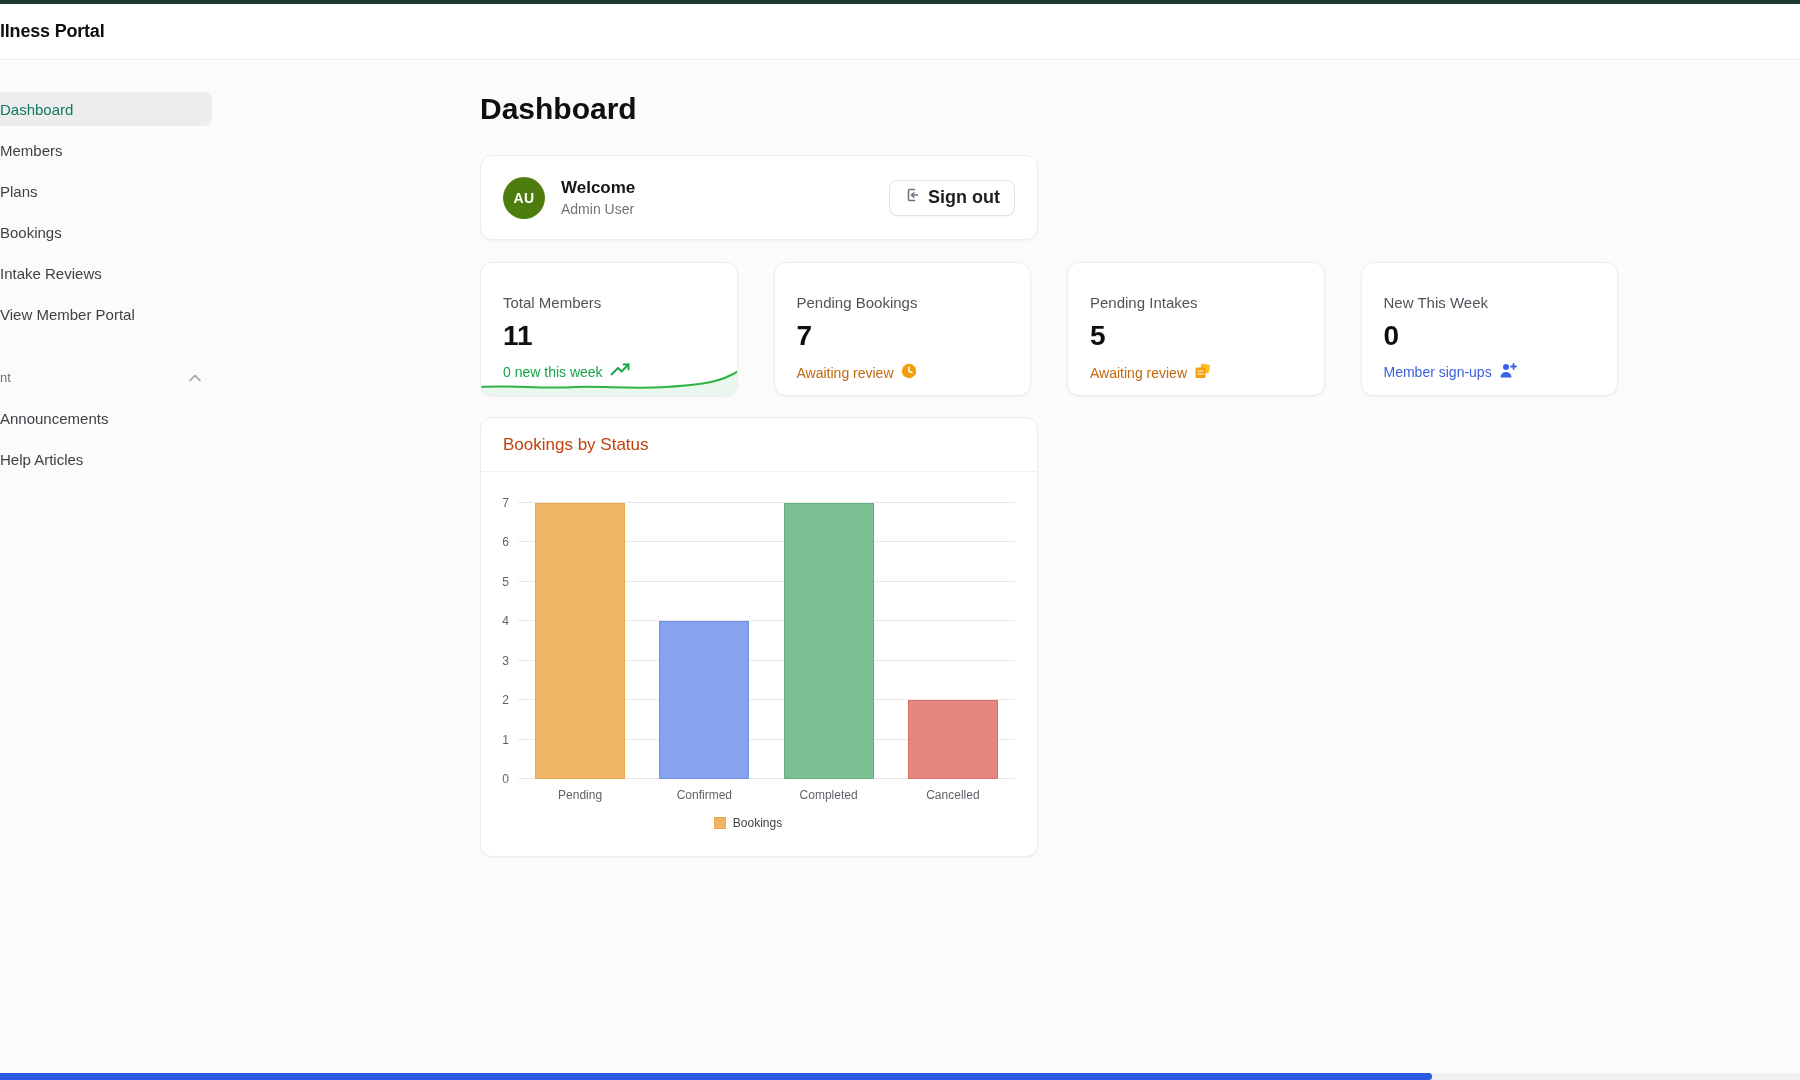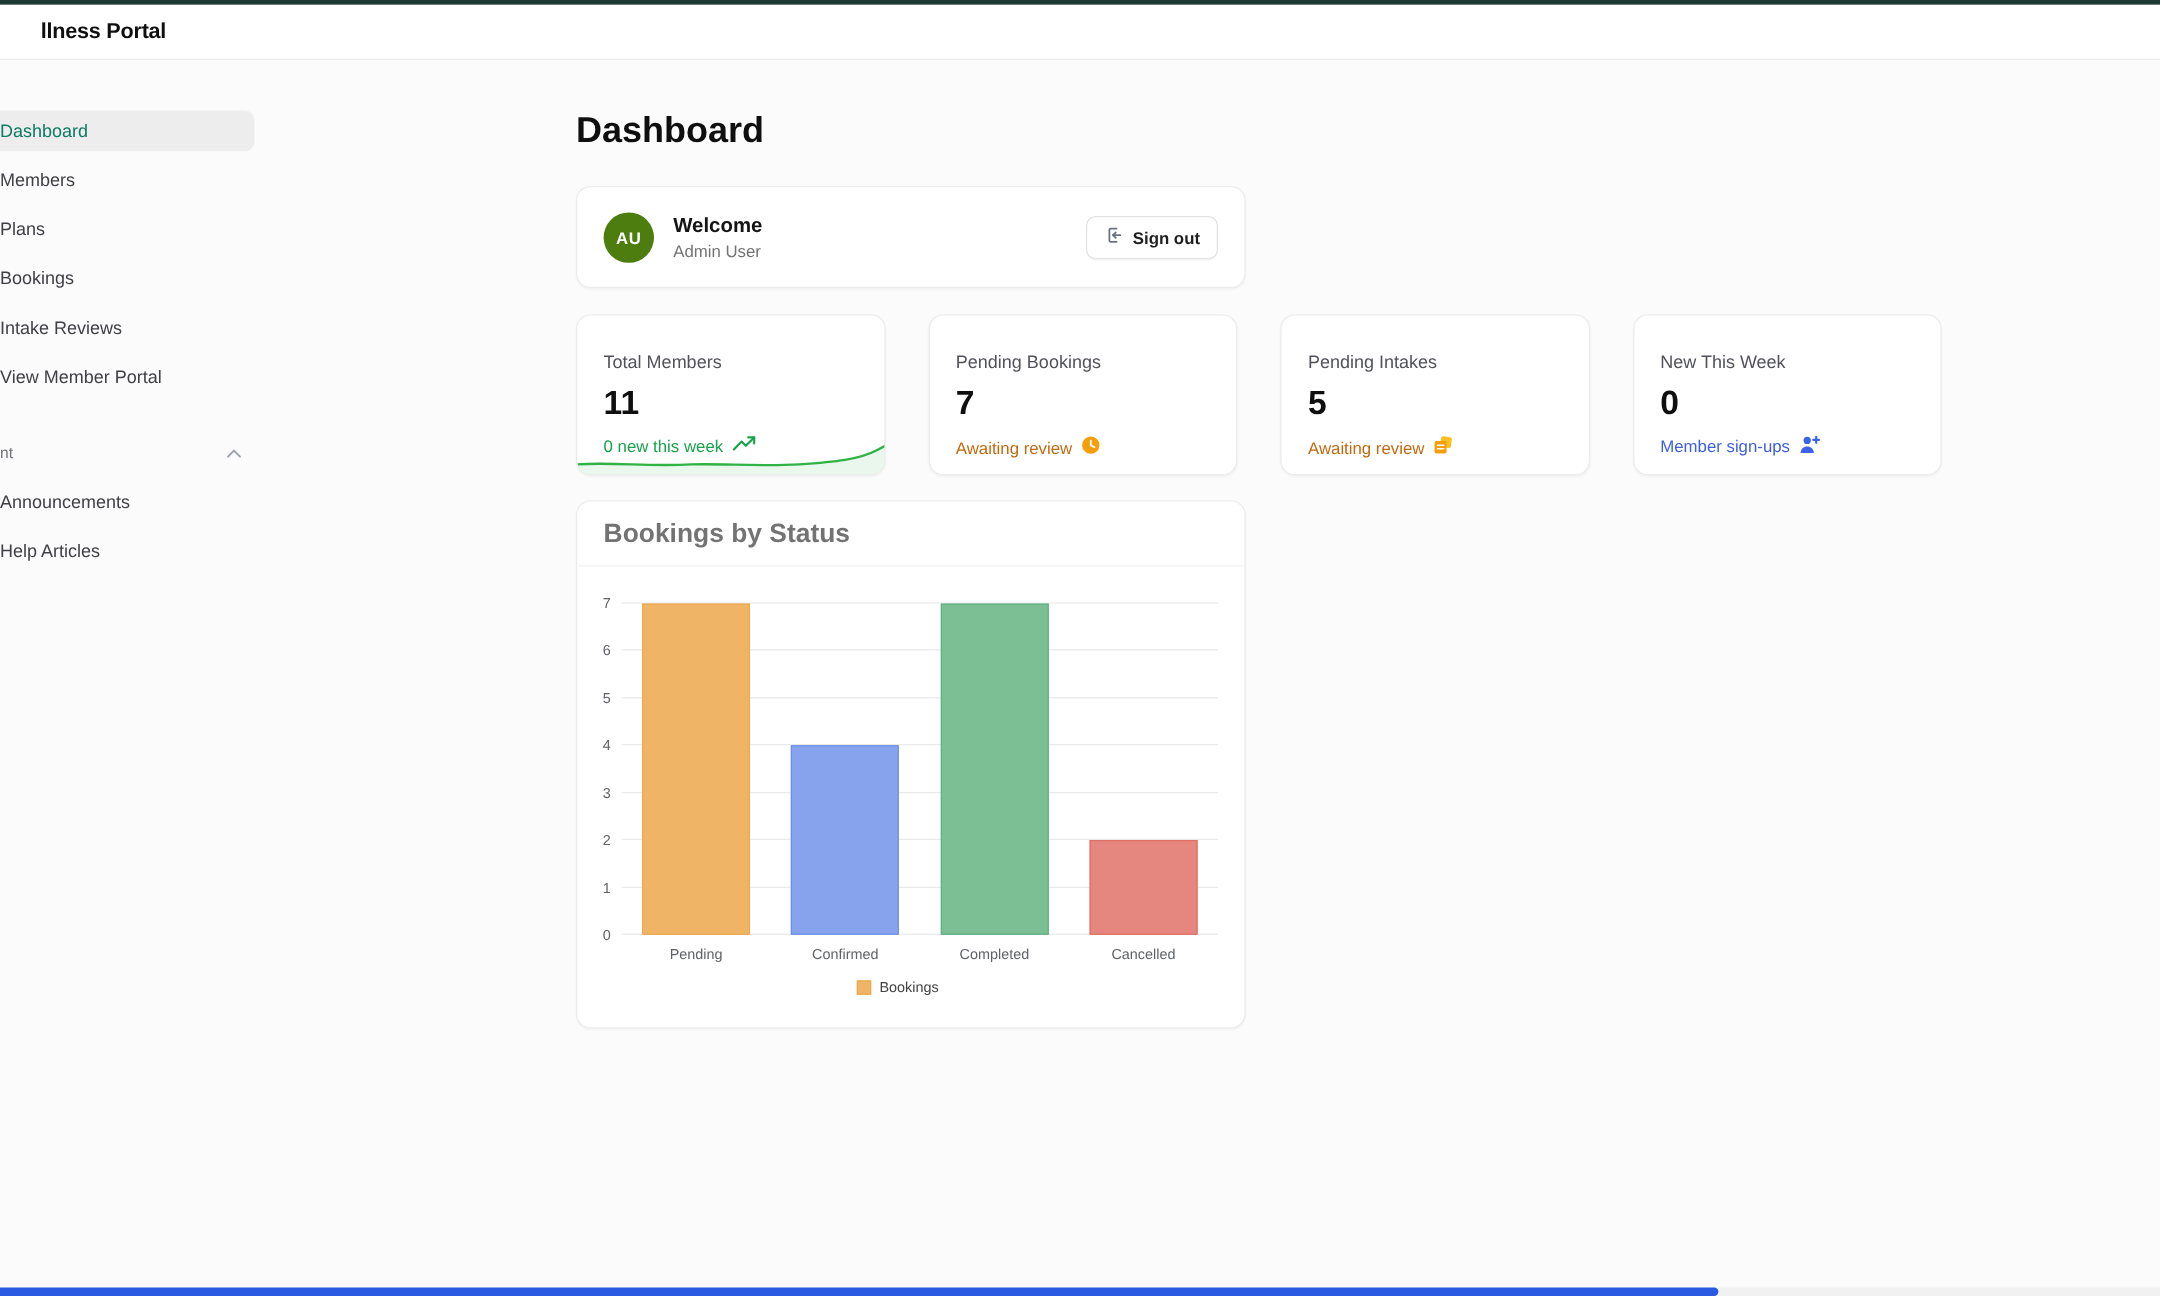--- a/index.html
+++ b/index.html
@@ -1,55 +1,55 @@
 <!DOCTYPE html>
 <html><head>
 <meta charset="utf-8">
 <style>
   * { box-sizing: border-box; margin: 0; padding: 0; }
   html,body { width:1800px; height:1080px; overflow:hidden; }
   body { font-family:"Liberation Sans", sans-serif; background:#fbfbfb; position:relative; color:#111; }
 
   .topstrip { height:4px; background:#1c3a31; width:100%; }
-  .header { height:46px; background:#fff; border-bottom:1px solid #ececec; display:flex; align-items:center;padding-left:34px; }
+  .header { height:56px; background:#fff; border-bottom:1px solid #ececec; display:flex; align-items:center; }
   .brand { font-size:18px; font-weight:700; color:#0f0f0f; letter-spacing:-0.2px; }
 
   
   .sidebar { position:absolute; left:0; top:62px; width:212px; padding-top:27px; }
   .nav-item { height:41px; display:flex; align-items:center; font-size:15px; color:#3f3f46; cursor:pointer; }
   .nav-item.pill { height:34px; margin:3px 0 4px 0; background:#ededed; border-radius:0 8px 8px 0; color:#0e7a63; font-weight:500; }
   .section-head { margin-top:22px; height:41px; display:flex; align-items:center; justify-content:space-between; padding-right:10px; font-size:13px; color:#71717a; }
   .section-head svg { display:block; }
 
   
   .main { position:absolute; left:480px; top:62px; width:1138px; padding-top:31px; }
   .page-title { font-size:30px; line-height:32px; font-weight:700; margin-bottom:30px; color:#0f0f0f; }
 
   .card { background:#fff; border:1px solid #ececec; border-radius:12px; box-shadow:0 1px 2px rgba(0,0,0,0.04); }
 
   .welcome-card { width:558px; height:85px; display:flex; align-items:center; padding:0 22px; }
   .avatar { width:42px; height:42px; border-radius:50%; background:#4d7c0f; color:#fff; font-size:14px; font-weight:600; display:flex; align-items:center; justify-content:center; letter-spacing:0.5px; flex:0 0 auto; }
   .welcome-text { margin-left:16px; flex:1; }
   .welcome-greeting { font-size:17px; font-weight:700; color:#141414; }
   .welcome-user { font-size:14px; color:#737373; margin-top:3px; }
-  .signout-btn { display:flex; align-items:center; gap:8px; background:#fff; border:1px solid #e3e3e3; border-radius:8px; height:36px; padding:0 14px; font-size:14px; font-weight:600; color:#1f1f1f; cursor:pointer; box-shadow:0 1px 1px rgba(0,0,0,0.03); font-family:inherit; }
+  .signout-btn { display:flex; align-items:center; gap:8px; background:#fff; border:1px solid #e3e3e3; border-radius:8px; height:36px; padding:0 14px; font-size:18px; font-weight:600; color:#1f1f1f; cursor:pointer; box-shadow:0 1px 1px rgba(0,0,0,0.03); font-family:inherit; }
 
   .stats-row { display:flex; gap:36px; margin-top:22px; }
   .stat-card { width:268px; height:134px; padding:31px 22px 0 22px; position:relative; overflow:hidden; }
   .stat-label { font-size:15px; color:#52525b; }
   .stat-value { font-size:28px; font-weight:700; margin-top:9px; color:#0f0f0f; }
   .stat-sub { font-size:14px; margin-top:11px; display:flex; align-items:center; gap:7px; font-weight:500; }
   .sub-green { color:#16a34a; }
   .sub-orange { color:#c2690f; }
   .sub-blue { color:#3d5fdc; }
   .sparkline { position:absolute; left:0; right:0; bottom:0; height:34px; }
 
   .chart-card { width:558px; height:440px; margin-top:21px; }
   .chart-head { height:54px; display:flex; align-items:center; padding:0 22px; border-bottom:1px solid #f0f0f0; }
-  .chart-title { font-size:22px; font-weight:700; color:#737373; }
+  .chart-title { font-size:17px; font-weight:400; color:#c2410c; }
   .chart-body { padding:31px 22px 0 0; }
   .chart-area { display:flex; }
   .y-axis { width:37px; position:relative; height:276px; flex:0 0 auto; }
   .ytick { position:absolute; right:9px; transform:translateY(50%); font-size:12px; color:#5f6368; }
   .plot { position:relative; height:276px; flex:1; }
   .gridline { position:absolute; left:0; right:0; height:1px; background:#e9e9e9; }
   .slots { position:absolute; left:0; right:0; top:0; bottom:0; display:flex; }
   .slot { flex:1; display:flex; align-items:flex-end; justify-content:center; height:100%; }
   .bar { width:90px; border:1px solid transparent; }
   .x-axis { display:flex; margin-left:37px; margin-top:9px; }

